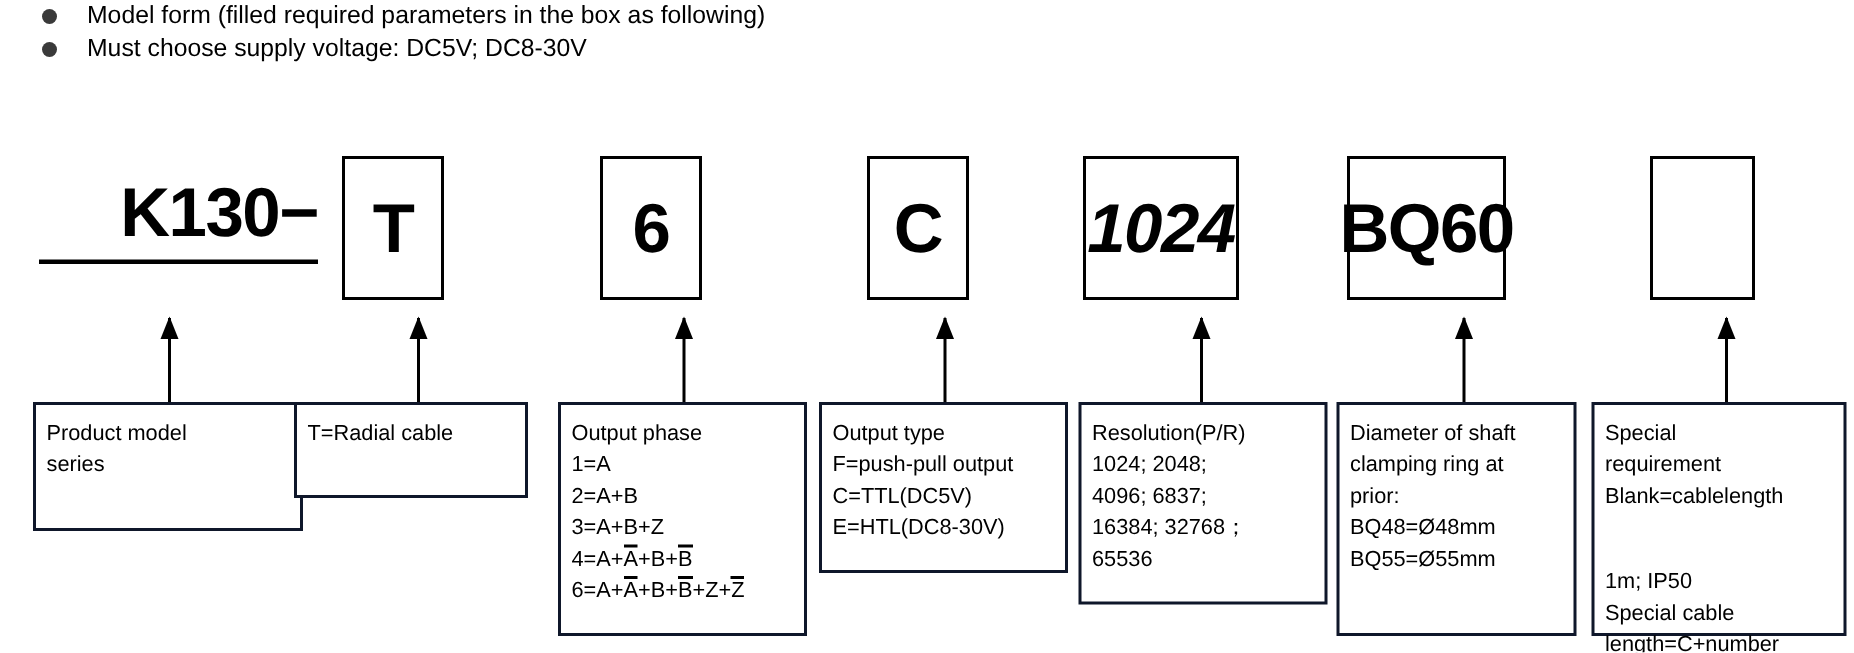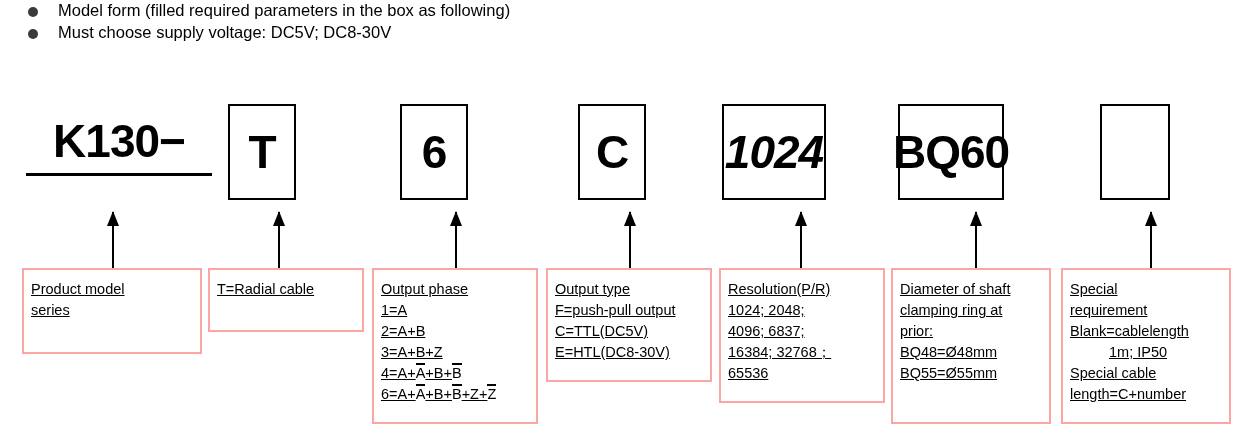--- a/index.html
+++ b/index.html
@@ -73,21 +73,21 @@
   .code-box .code-text {
     font-size: 46px;
     font-weight: bold;
     line-height: 1;
     letter-spacing: -1px;
   }
   .code-plain {
     height: 96px;
     display: flex;
     flex-direction: column;
-    align-items: center;
+    align-items: flex-end;
     justify-content: flex-start;
   }
   .code-plain .code-text {
     font-size: 46px;
     font-weight: bold;
     line-height: 1;
     padding-top: 14px;
     letter-spacing: -1px;
   }
   .code-underline {
@@ -112,33 +112,33 @@
     height: 0;
     border-left: 6px solid transparent;
     border-right: 6px solid transparent;
     border-bottom: 15px solid #000000;
   }
 
   
   .desc-box {
     position: absolute;
     box-sizing: border-box;
-    border: 2px solid #fca5a5;
+    border: 2px solid #0f172a;
     background: #ffffff;
     padding: 9px 7px 6px 7px;
-    text-decoration: underline;
   }
   .desc-line {
     font-size: 14.5px;
     line-height: 21px;
     white-space: nowrap;
   }
   .desc-line.indent {
-    text-align: center;
+    text-align: left;
     padding-right: 16px;
+    margin-top: 36px;
   }
   .ovl {
     position: relative;
     display: inline-block;
   }
   .ovl::after {
     content: "";
     position: absolute;
     left: 0;
     right: 0;
@@ -210,21 +210,21 @@
       <div class="arrow" style="left: 800px; top: 212px; height: 56px;"></div>
       <div class="arrow" style="left: 975px; top: 212px; height: 56px;"></div>
       <div class="arrow" style="left: 1150px; top: 212px; height: 56px;"></div>
     </div>
 
   <div id="desc-layer">
       <div class="desc-box" style="left: 22px; top: 268px; width: 180px; height: 86px;">
         <div class="desc-line">Product model</div>
         <div class="desc-line">series</div>
       </div>
-      <div class="desc-box" style="left: 196px; top: 268px; width: 156px; height: 64px; margin-left: 12px;">
+      <div class="desc-box" style="left: 196px; top: 268px; width: 156px; height: 64px;">
         <div class="desc-line">T=Radial cable</div>
       </div>
       <div class="desc-box" style="left: 372px; top: 268px; width: 166px; height: 156px;">
         <div class="desc-line">Output phase</div>
         <div class="desc-line">1=A</div>
         <div class="desc-line">2=A+B</div>
         <div class="desc-line">3=A+B+Z</div>
         <div class="desc-line"><span>4=A+</span><span class="ovl">A</span><span>+B+</span><span class="ovl">B</span></div>
         <div class="desc-line"><span>6=A+</span><span class="ovl">A</span><span>+B+</span><span class="ovl">B</span><span>+Z+</span><span class="ovl">Z</span></div>
       </div>

